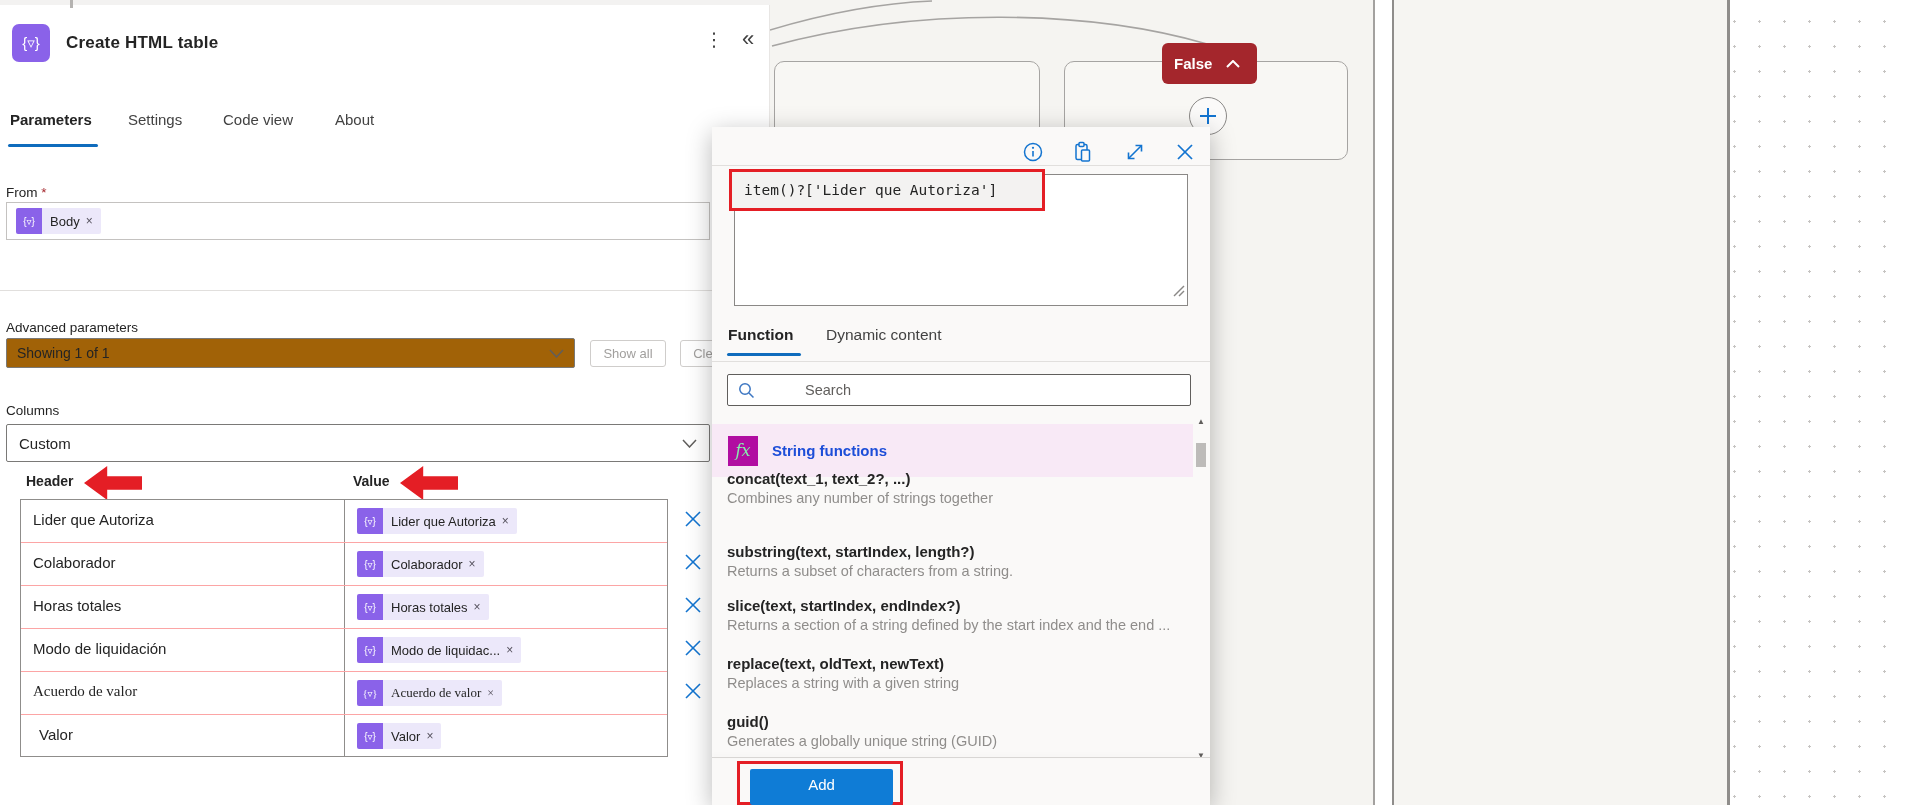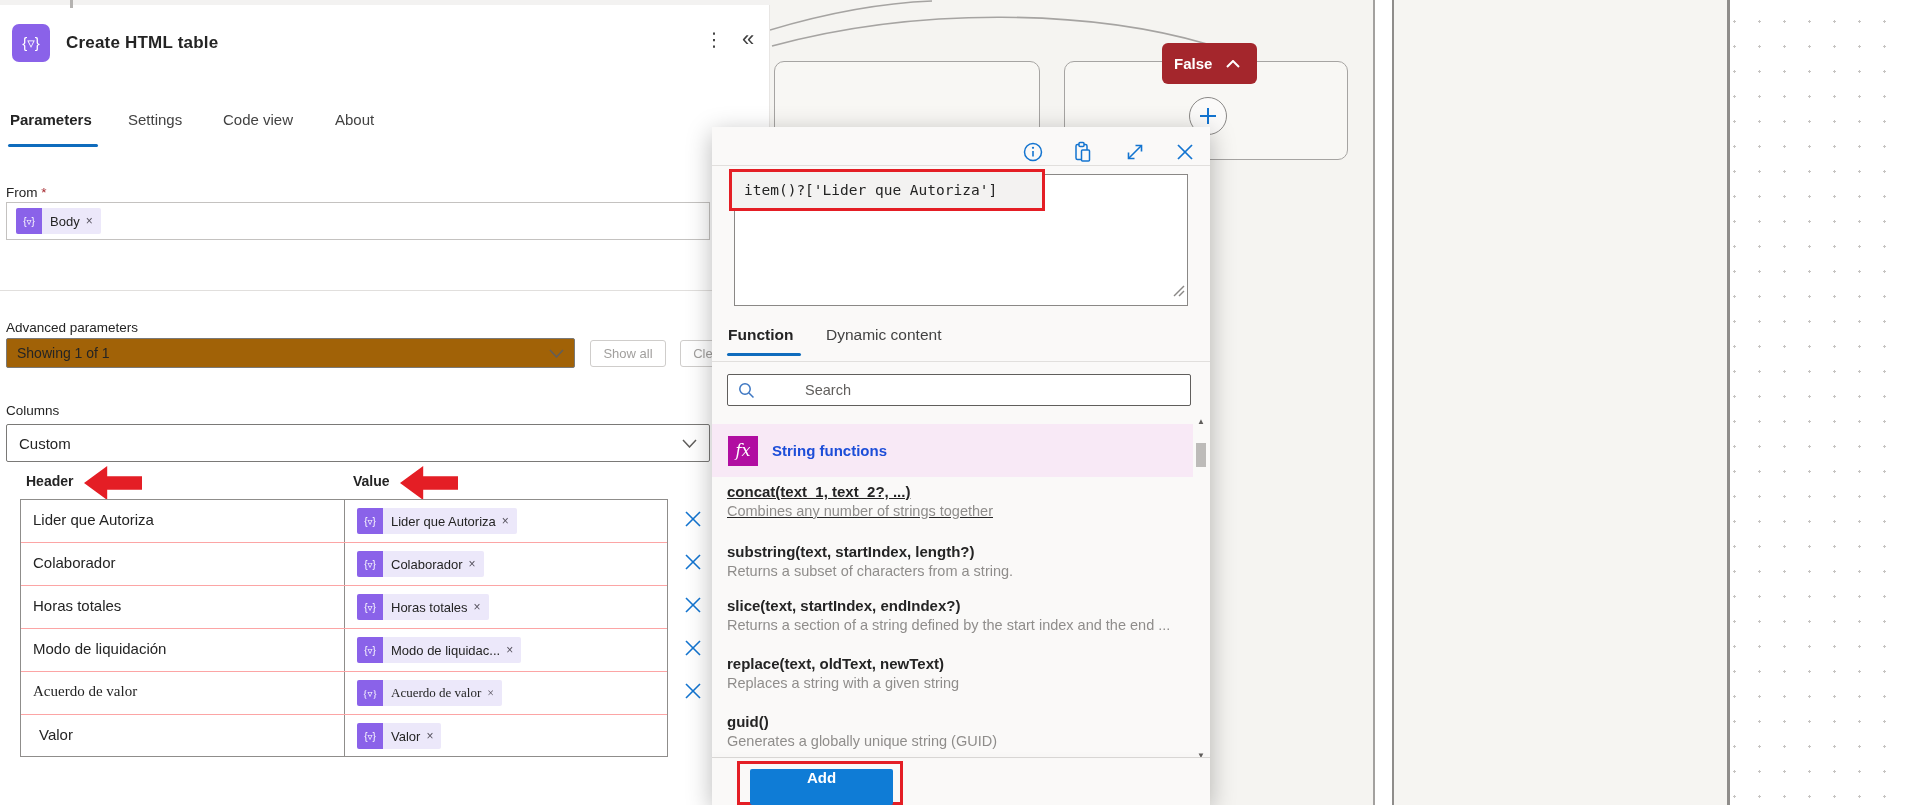--- a/index.html
+++ b/index.html
@@ -89,37 +89,37 @@
   .pp-tab { top:199px; font-size:15.5px; color:#424242; }
   .pp-tab.active { font-weight:700; color:#242424; }
   #pp-tab-underline { left:15px; top:226px; width:74px; height:3px; background:#0f6cbd; border-radius:2px; }
   #pp-divider2 { left:0; top:234px; width:100%; height:1px; background:#e1dfdd; }
 
   #search-box { left:15px; top:247px; width:464px; height:32px; border:1.4px solid #605e5c; border-radius:2px;
                 background:#fff; display:flex; align-items:center; padding:0 10px;gap:40px; }
   #search-ph { color:#605e5c; font-size:14.5px; margin-left:10px; }
 
   #cat-band { left:0; top:297px; width:481px; height:53px; background:#f8e9f6; display:flex; align-items:center; }
-  #fx-badge { width:30px; height:30px; background:#b10da1; color:#ffffff; margin-left:16px; display:flex;
+  #fx-badge { width:30px; height:30px; background:#b10da1; color:#86efac; margin-left:16px; display:flex;
               align-items:center; justify-content:center; font-family:"DejaVu Serif", serif;
               font-style:italic; font-size:16px; }
   #cat-label { margin-left:14px; font-size:15px; font-weight:700; color:#1d4ed8; }
 
   .fn { position:absolute; left:15px; width:440px; }
   .fn .sig { font-size:15px; font-weight:700; color:#242424; white-space:nowrap; }
   .fn .desc { font-size:14.5px; color:#8f8d8b; margin-top:3px; white-space:nowrap; }
 
   #pp-scroll { left:483px; top:290px; width:12px; height:346px; }
   #pp-thumb { position:absolute; left:1px; top:26px; width:10px; height:24px; background:#bdbbb9; }
   .scroll-arrow { position:absolute; left:1px; width:10px; text-align:center; font-size:8px; color:#605e5c; }
 
   #pp-divider3 { left:0; top:630px; width:100%; height:1px; background:#d8d6d4; box-shadow:0 -2px 4px rgba(0,0,0,.06); }
   #add-redbox { left:25px; top:634px; width:166px; height:44px; border:3px solid #e41e25; }
   #add-btn { left:38px; top:642px; width:143px; height:36px; background:#0f7cd6; color:#fff; font-size:15px;
-             font-weight:700; display:flex; align-items:flex-start; justify-content:center; 
+             font-weight:400; display:flex; align-items:flex-start; justify-content:center; padding-top:7px;
              border-radius:2px; border:none; }
 
   svg { display:block; }
 </style>
 </head>
 <body>
 
 <div class="abs" id="canvas">
   <svg class="abs" style="left:0;top:0;" width="604" height="130">
     <path d="M 2 46 C 150 6, 320 10, 437 44" stroke="#a6a4a2" stroke-width="1.6" fill="none"></path>
@@ -332,21 +332,21 @@
       <line x1="11" y1="11" x2="15.5" y2="15.5" stroke="#3c76c2" stroke-width="1.5"></line>
     </svg>
     <span id="search-ph">Search</span>
   </div>
 
   <div class="abs" id="cat-band">
     <span id="fx-badge">fx</span>
     <span id="cat-label">String functions</span>
   </div>
 
-  <div class="fn" style="top:356px;text-decoration:underline;">
+  <div class="fn" style="top:343px;">
     <div class="sig">concat(text_1, text_2?, ...)</div>
     <div class="desc">Combines any number of strings together</div>
   </div>
   <div class="fn" style="top:416px;">
     <div class="sig">substring(text, startIndex, length?)</div>
     <div class="desc">Returns a subset of characters from a string.</div>
   </div>
   <div class="fn" style="top:470px;">
     <div class="sig">slice(text, startIndex, endIndex?)</div>
     <div class="desc">Returns a section of a string defined by the start index and the end ...</div>

